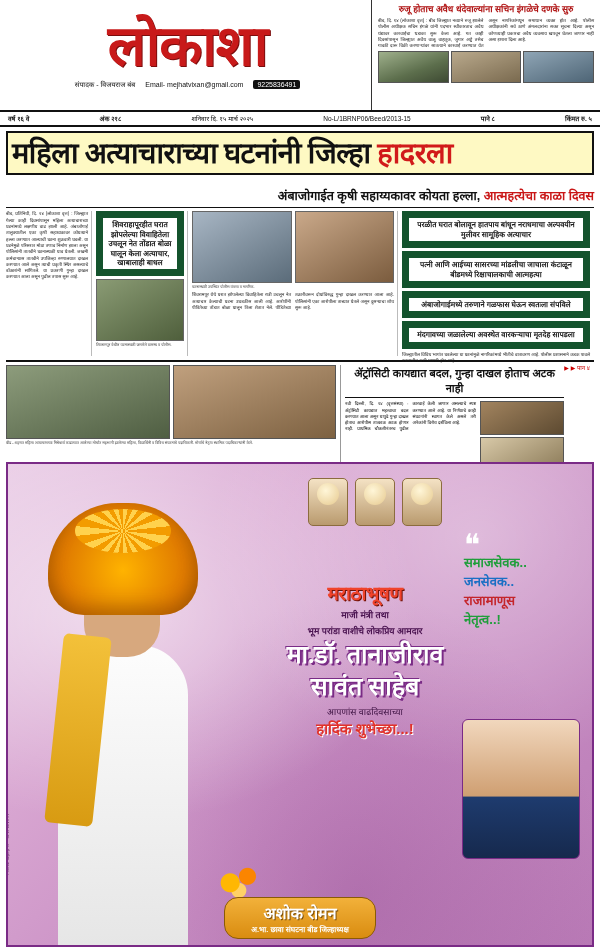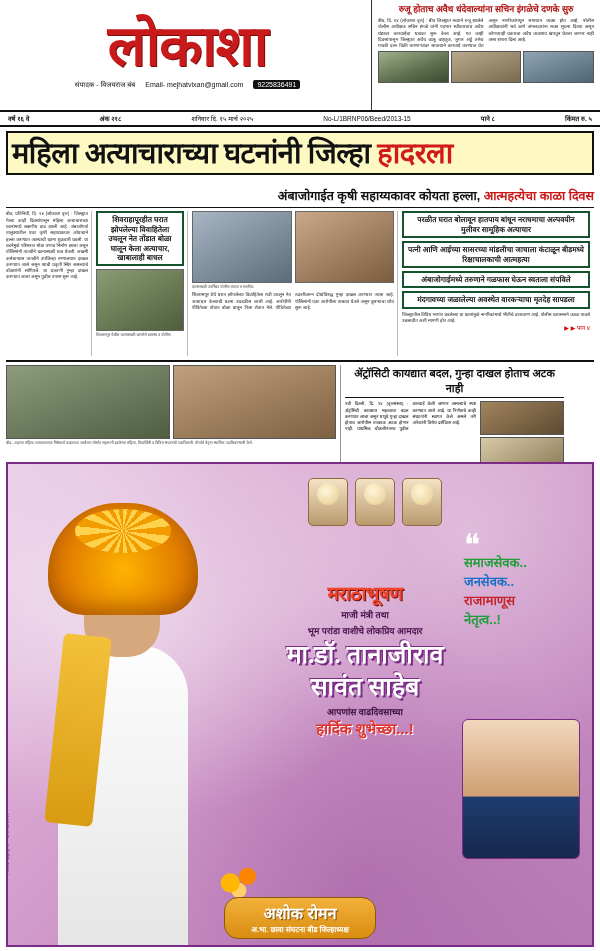--- a/index.html
+++ b/index.html
@@ -143,21 +143,21 @@
     width: 100%; height: 62px;
     background: linear-gradient(150deg,#8a9b74,#4f5f3c);
     border: 1px solid #666;
     margin-bottom: 2px;
   }
   .photo.p2 { background: linear-gradient(150deg,#a8b6c4,#5b6c7a); }
   .photo.p3 { background: linear-gradient(150deg,#caa98a,#7b5c3e); }
   .cap { font-size: 3.8px; color: #333; line-height: 1.3; }
   .twocol { column-count: 2; column-gap: 4px; }
   .kicker-box {
-    border: 2px solid #14532d; padding: 2px 3px; margin-bottom: 3px;
+    border: 7px solid #14532d; padding: 2px 3px; margin-bottom: 3px;
     font-size: 7.5px; font-weight: bold; text-align: center; line-height: 1.25;
   }
   .arrowend { text-align: right; font-size: 6px; color: #c00; }
 
   
   .block2 {
     display: flex;
     margin: 4px 6px 0 6px;
     gap: 4px;
     border-top: 2px solid #111;
@@ -242,21 +242,21 @@
     letter-spacing: -0.5px;
     margin-top: 24px;
   }
   .ad-role { font-size: 9px; font-weight: bold; color: #4a1350; line-height: 1.4; margin-top: 3px; }
   .ad-name {
     font-family: "Liberation Serif", serif;
     font-size: 25px; font-weight: bold; color: #fff; line-height: 1.1;
     text-shadow: 2px 2px 0 #7a2b86, -1px -1px 0 #7a2b86;
     margin-top: 4px;
   }
-  .ad-wish1 { font-size: 9px; color: #3b0f40; margin-top: 5px; font-weight: bold; }
+  .ad-wish1 { font-size: 9px; color: #3b0f40; margin-top: 5px; font-weight: normal; }
   .ad-wish2 { font-size: 15px; color: #e1322a; font-weight: bold; text-shadow: 1px 1px 0 #fff; }
 
   .ad-quote {
     position: absolute; right: 10px; top: 72px; width: 118px; text-align: left;
   }
   .qmark { font-size: 30px; color: #fff; line-height: .6; font-family: "Liberation Serif", serif; }
   .qline { font-size: 13px; font-weight: bold; line-height: 1.45; }
   .q1 { color: #1f9e3a; }
   .q2 { color: #1a6fc4; }
   .q3 { color: #c4252a; }

